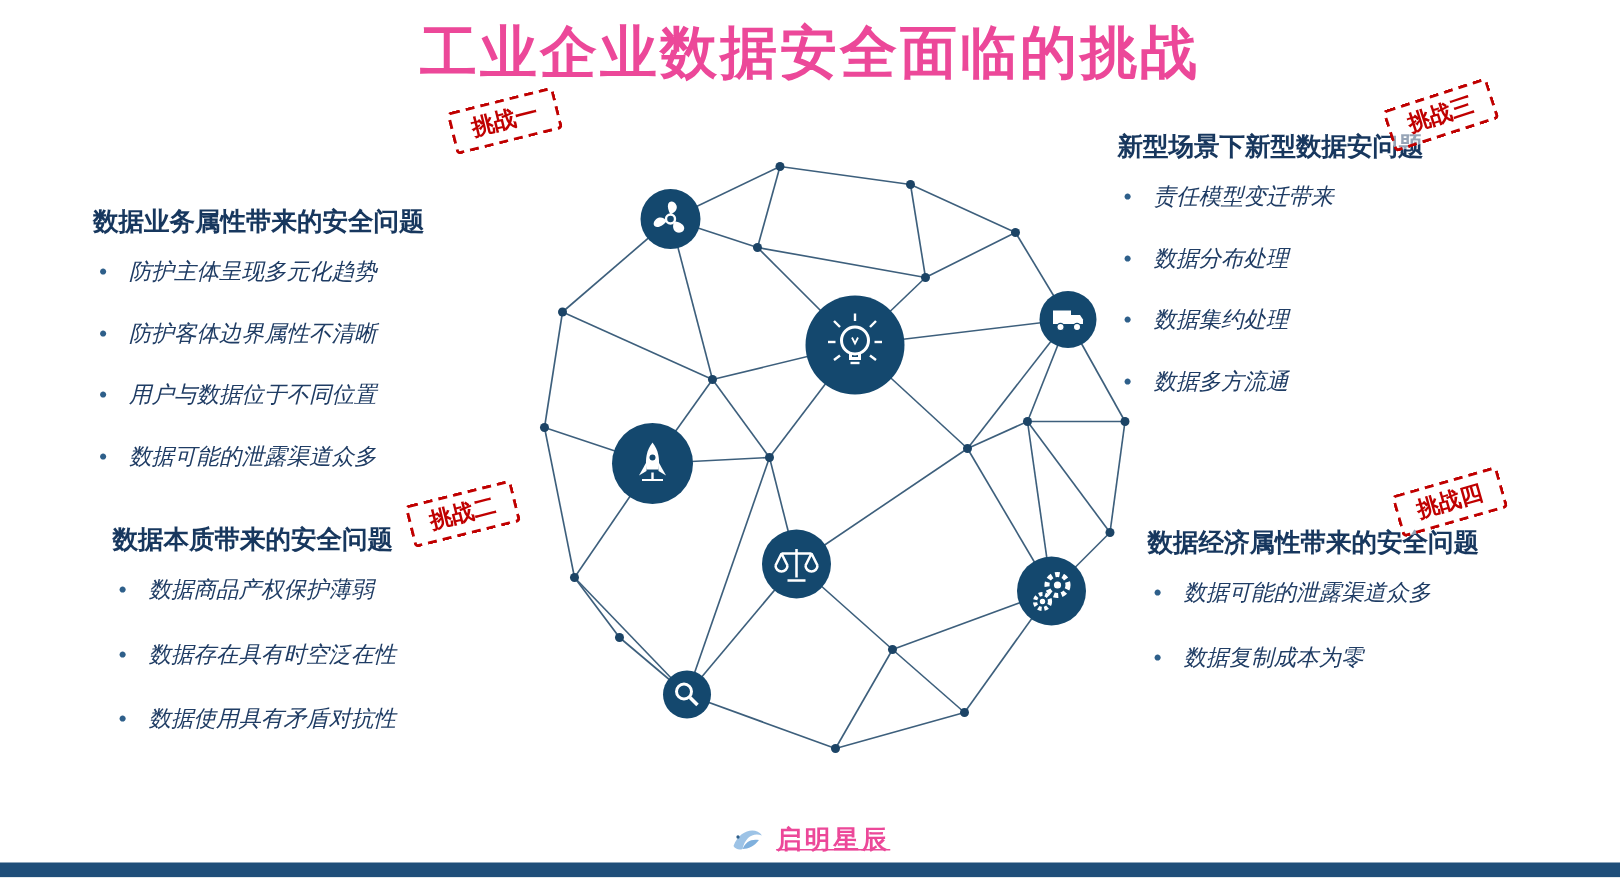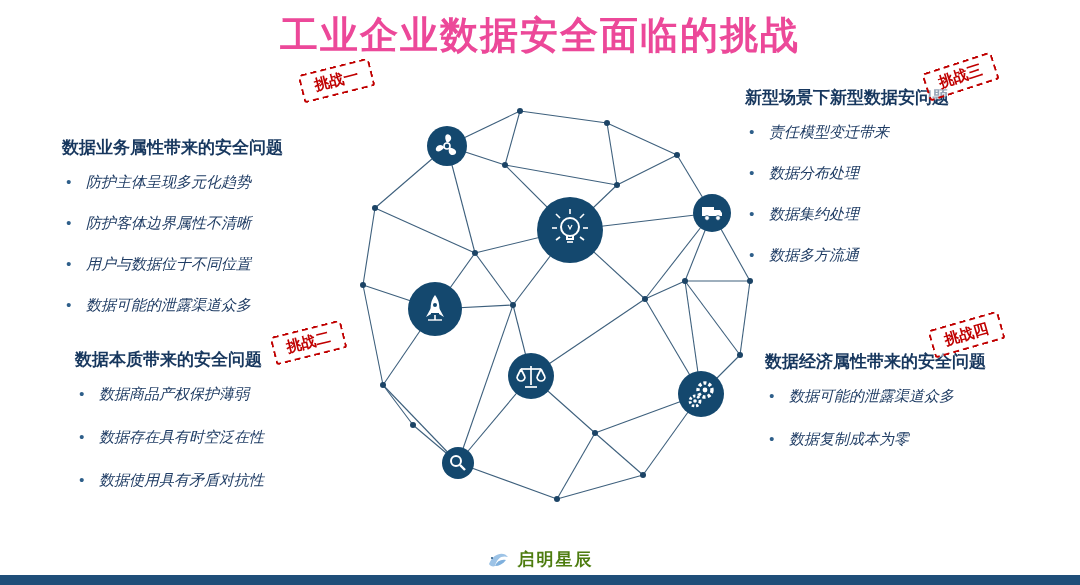--- a/index.html
+++ b/index.html
@@ -39,21 +39,21 @@
   .stamp-2 { left:272px; top:328px; transform:rotate(-14deg); }
   .stamp-3 { left:924px; top:62px;  transform:rotate(-18deg); }
   .stamp-4 { left:930px; top:320px; transform:rotate(-16deg); }
 
   .network { position:absolute; left:355px; top:103px; width:400px; height:404px; }
 
   .footer {
     position:absolute; left:0; bottom:14px; width:100%;
     display:flex; align-items:center; justify-content:center; gap:7px;
   }
-  .footer .brand { color:#4d7c0f; font-size:17px; font-weight:bold; letter-spacing:2px; }
+  .footer .brand { color:#ec4899; font-size:17px; font-weight:bold; letter-spacing:2px;text-decoration:underline; }
 
   .bottom-bar { position:absolute; left:0; bottom:0; width:100%; height:10px; background:#1f4e79; }
 </style>
 </head>
 <body>
 
 <div class="slide">
 
   <h1 class="slide-title">工业企业数据安全面临的挑战</h1>
 

